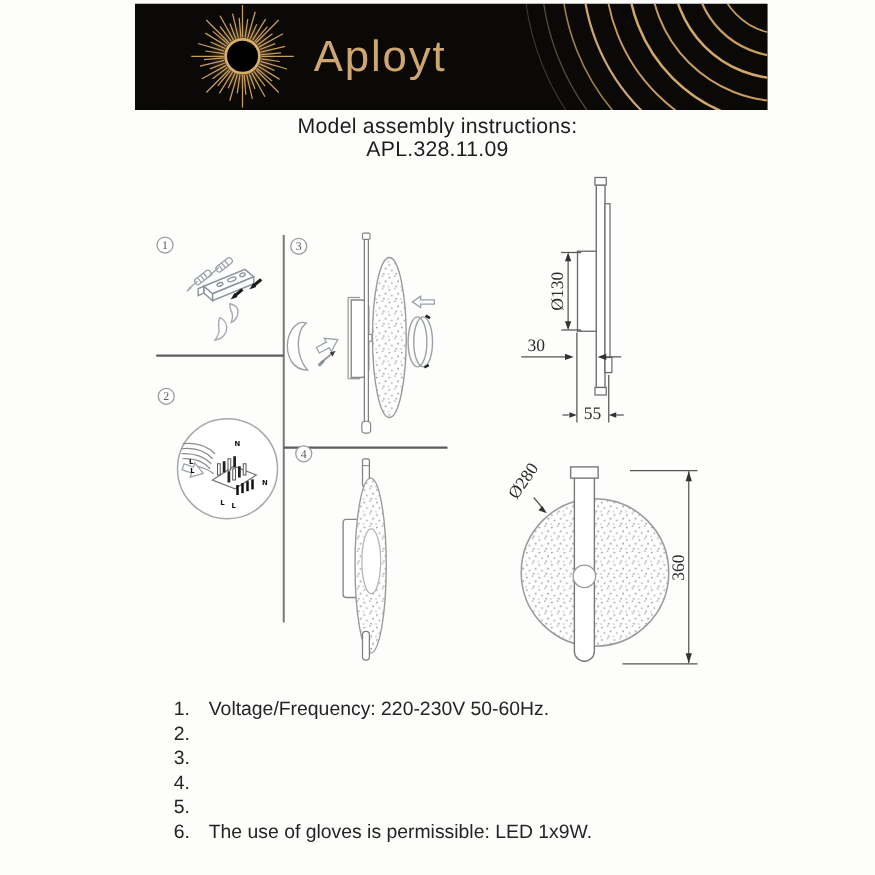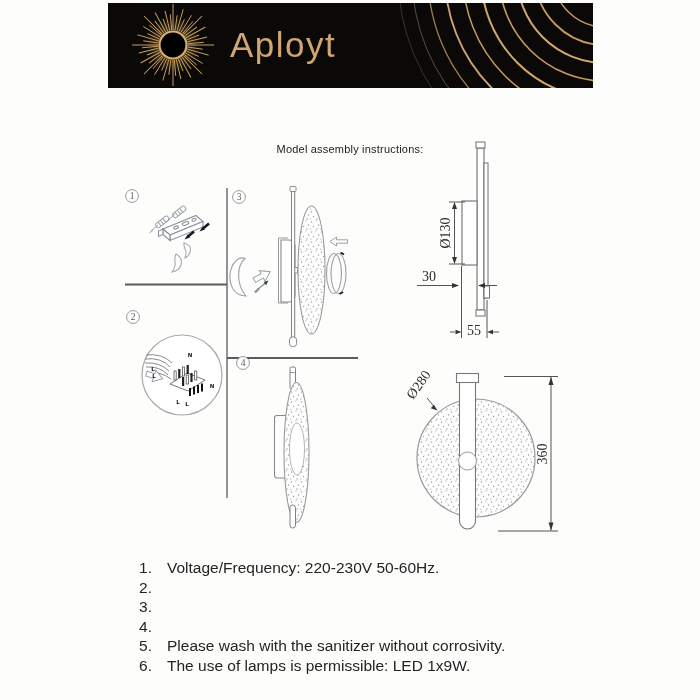--- a/index.html
+++ b/index.html
@@ -4,28 +4,28 @@
 <style>
   html,body{margin:0;padding:0;}
   body{
     width:700px;height:700px;position:relative;overflow:hidden;
     background:#fdfdfc;
     font-family:"Liberation Sans",sans-serif;
     -webkit-font-smoothing:antialiased;
   }
   .banner{
     position:absolute;left:108px;top:3px;width:485px;height:85px;
-    background:#0b0908;overflow:hidden;
+    background:#0b0908;overflow:hidden;padding-left:21px;
   }
   .banner svg{display:block;}
   .title-block{
     position:absolute;left:0;top:92px;width:700px;
     text-align:center;color:#1c1c1c;
   }
-  .title-line{font-size:11px;line-height:18.5px;letter-spacing:.2px;margin-top:48px;}
+  .title-line{font-size:17px;line-height:18.5px;letter-spacing:.2px;}
   .diagram{position:absolute;left:0;top:0;width:700px;height:700px;}
   .dim-text{
     font-family:"Liberation Serif","DejaVu Serif",serif;
     font-size:14px;fill:#2b2b2b;
   }
   .step-num{
     font-family:"Liberation Serif","DejaVu Serif",serif;
     font-size:9.5px;fill:#5a5a5a;
   }
   .wire-label{
@@ -94,20 +94,21 @@
       <circle cx="497" cy="-28" r="160" stroke="#cfa571" stroke-width="1.8"></circle>
       <circle cx="497" cy="-28" r="177" stroke="#b99355" stroke-width="1.3" opacity="0.85"></circle>
       <circle cx="497" cy="-28" r="193" stroke="#8d7a5e" stroke-width="1.0" opacity="0.6"></circle>
       <circle cx="497" cy="-28" r="207" stroke="#7d6f58" stroke-width="0.9" opacity="0.45"></circle>
     </g>
   </svg>
 </div>
 
 <div class="title-block">
   <div class="title-line">Model assembly instructions:</div>
+  <div class="title-line">APL.328.11.09</div>
 </div>
 
 <svg class="diagram" viewBox="0 0 700 700">
   <defs>
     <pattern id="dots" width="10" height="10" patternUnits="userSpaceOnUse">
       <circle cx="1.5" cy="2" r="0.75" fill="#9a9a9a"></circle>
       <circle cx="6" cy="0.8" r="0.65" fill="#a3a3a3"></circle>
       <circle cx="8.5" cy="5" r="0.75" fill="#999999"></circle>
       <circle cx="3.5" cy="6.5" r="0.7" fill="#a0a0a0"></circle>
       <circle cx="7" cy="9" r="0.7" fill="#9a9a9a"></circle>
@@ -320,19 +321,18 @@
     <span class="instr-num">2.</span>
   </div>
   <div class="instr-row">
     <span class="instr-num">3.</span>
   </div>
   <div class="instr-row">
     <span class="instr-num">4.</span>
   </div>
   <div class="instr-row">
     <span class="instr-num">5.</span>
-    <span class="instr-text">Please wash with the sanitizer without corrosivity.</span>
   </div>
   <div class="instr-row">
     <span class="instr-num">6.</span>
-    <span class="instr-text">The use of lamps is permissible: LED 1x9W.</span>
+    <span class="instr-text">The use of gloves is permissible: LED 1x9W.</span>
   </div>
 </div>
 
 </body></html>

